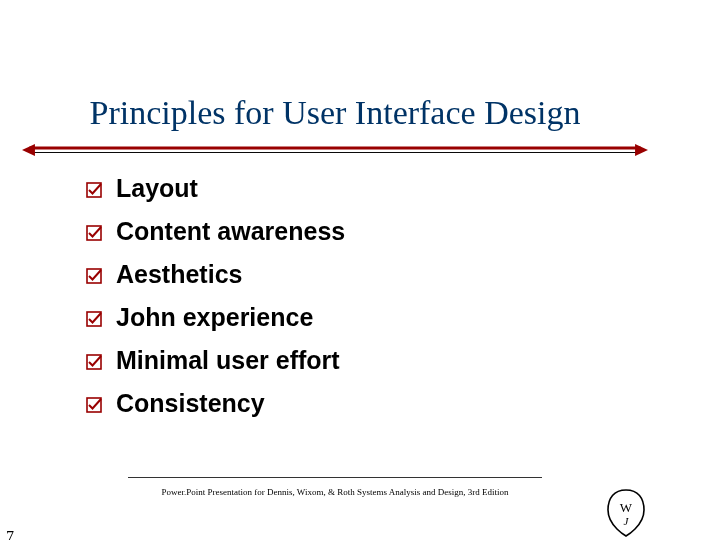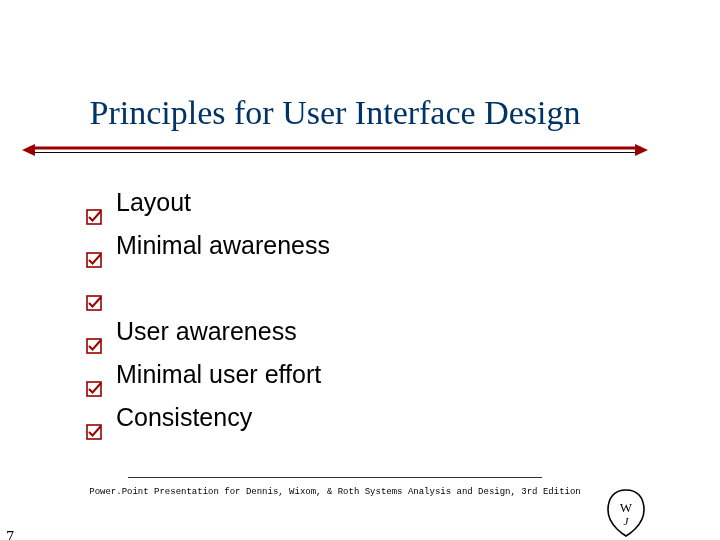--- a/index.html
+++ b/index.html
@@ -22,37 +22,38 @@
   }
   .title-underline svg { width: 100%; height: 100%; display: block; }
   .bullets {
     position: absolute;
     top: 158px; left: 86px;
     font-family: "Trebuchet MS", Verdana, sans-serif;
     font-size: 25px;
     color: #000;
   }
   .bullet-row {
-    display: flex; align-items: flex-end;
+    display: flex; align-items: flex-start;
     height: 43px;
+    font-weight: bold;
   }
   .bullet-icon {
     width: 16px; height: 16px; margin-right: 14px; flex: 0 0 16px;
     position: relative; top: 1px;
   }
   .footer-rule {
     position: absolute;
     left: 128px; right: 128px; top: 461px;
     border-top: 1px solid #333;
   }
   .footer-text {
     position: absolute;
     left: 0; right: 0; top: 470px;
     text-align: center;
-    font-family: Liberation Mono, monospace;
+    font-family: Liberation Serif, serif;
     font-size: 9px;
     color: #000;
     line-height: 1.35;
   }
   .slide-number {
     position: absolute;
     left: 6px; bottom: 10px;
     font-family: "Comic Sans MS", cursive;
     font-size: 16px;
     color: #000;
@@ -89,38 +90,39 @@
       </span>
       <span>Layout</span>
     </div>
     <div class="bullet-row">
       <span class="bullet-icon">
         <svg viewBox="0 0 16 16">
             <rect x="1" y="1" width="14" height="14" fill="#fff" stroke="#990000" stroke-width="1.6"></rect>
             <path d="M3 8 L6.5 11.5 L15 2" fill="none" stroke="#990000" stroke-width="2"></path>
           </svg>
       </span>
-      <span>Minimal awareness</span>
+      <span>Content awareness</span>
     </div>
     <div class="bullet-row">
       <span class="bullet-icon">
         <svg viewBox="0 0 16 16">
             <rect x="1" y="1" width="14" height="14" fill="#fff" stroke="#990000" stroke-width="1.6"></rect>
             <path d="M3 8 L6.5 11.5 L15 2" fill="none" stroke="#990000" stroke-width="2"></path>
           </svg>
       </span>
+      <span>Aesthetics</span>
     </div>
     <div class="bullet-row">
       <span class="bullet-icon">
         <svg viewBox="0 0 16 16">
             <rect x="1" y="1" width="14" height="14" fill="#fff" stroke="#990000" stroke-width="1.6"></rect>
             <path d="M3 8 L6.5 11.5 L15 2" fill="none" stroke="#990000" stroke-width="2"></path>
           </svg>
       </span>
-      <span>User awareness</span>
+      <span>John experience</span>
     </div>
     <div class="bullet-row">
       <span class="bullet-icon">
         <svg viewBox="0 0 16 16">
             <rect x="1" y="1" width="14" height="14" fill="#fff" stroke="#990000" stroke-width="1.6"></rect>
             <path d="M3 8 L6.5 11.5 L15 2" fill="none" stroke="#990000" stroke-width="2"></path>
           </svg>
       </span>
       <span>Minimal user effort</span>
     </div>

